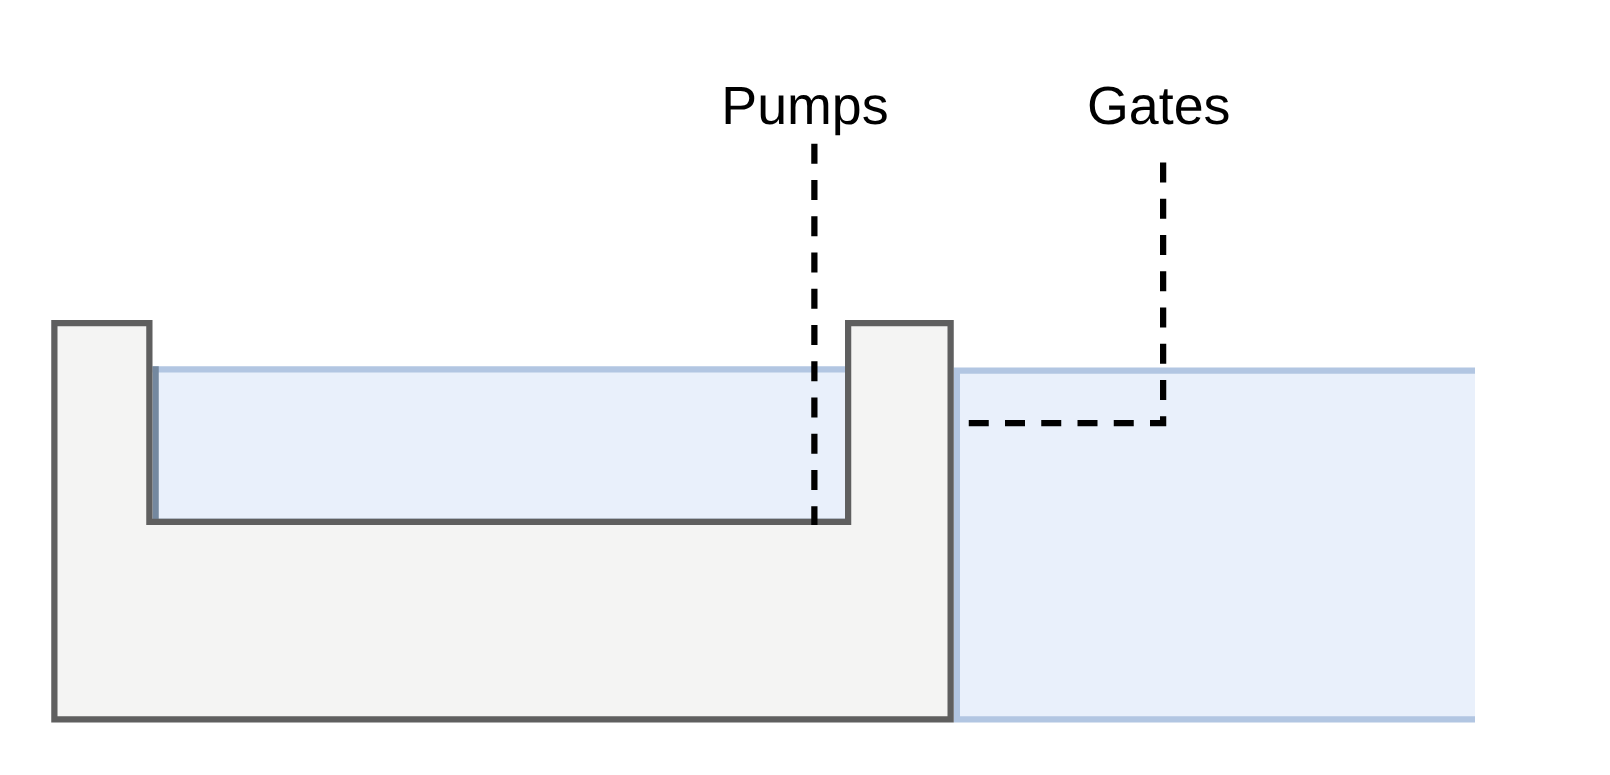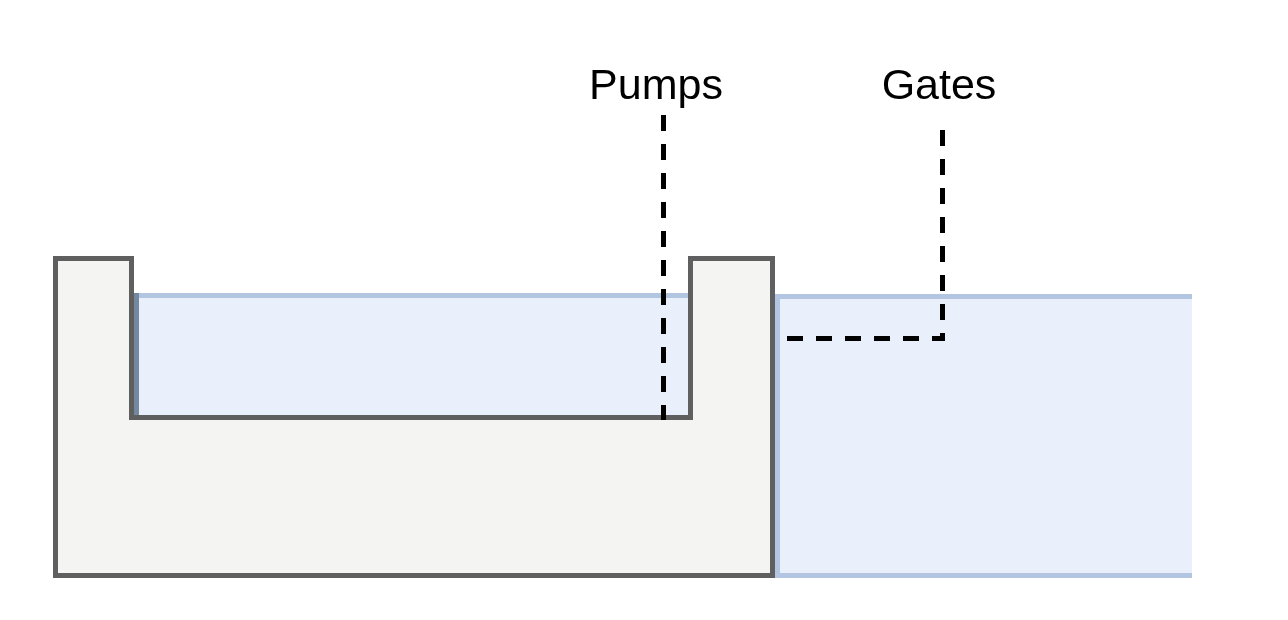--- a/index.html
+++ b/index.html
@@ -10,21 +10,20 @@
   }
   body {
     font-family: "Liberation Sans", sans-serif;
   }
   #diagram-root {
     position: relative;
     width: 1180px;
     height: 620px;
     background: #ffffff;
     overflow: hidden;
-    margin-left: 12px;
   }
   #schematic-svg {
     display: block;
     width: 1288px;
     height: 620px;
   }
   .label-text {
     font-family: "Liberation Sans", sans-serif;
     font-size: 43px;
     fill: #000000;

